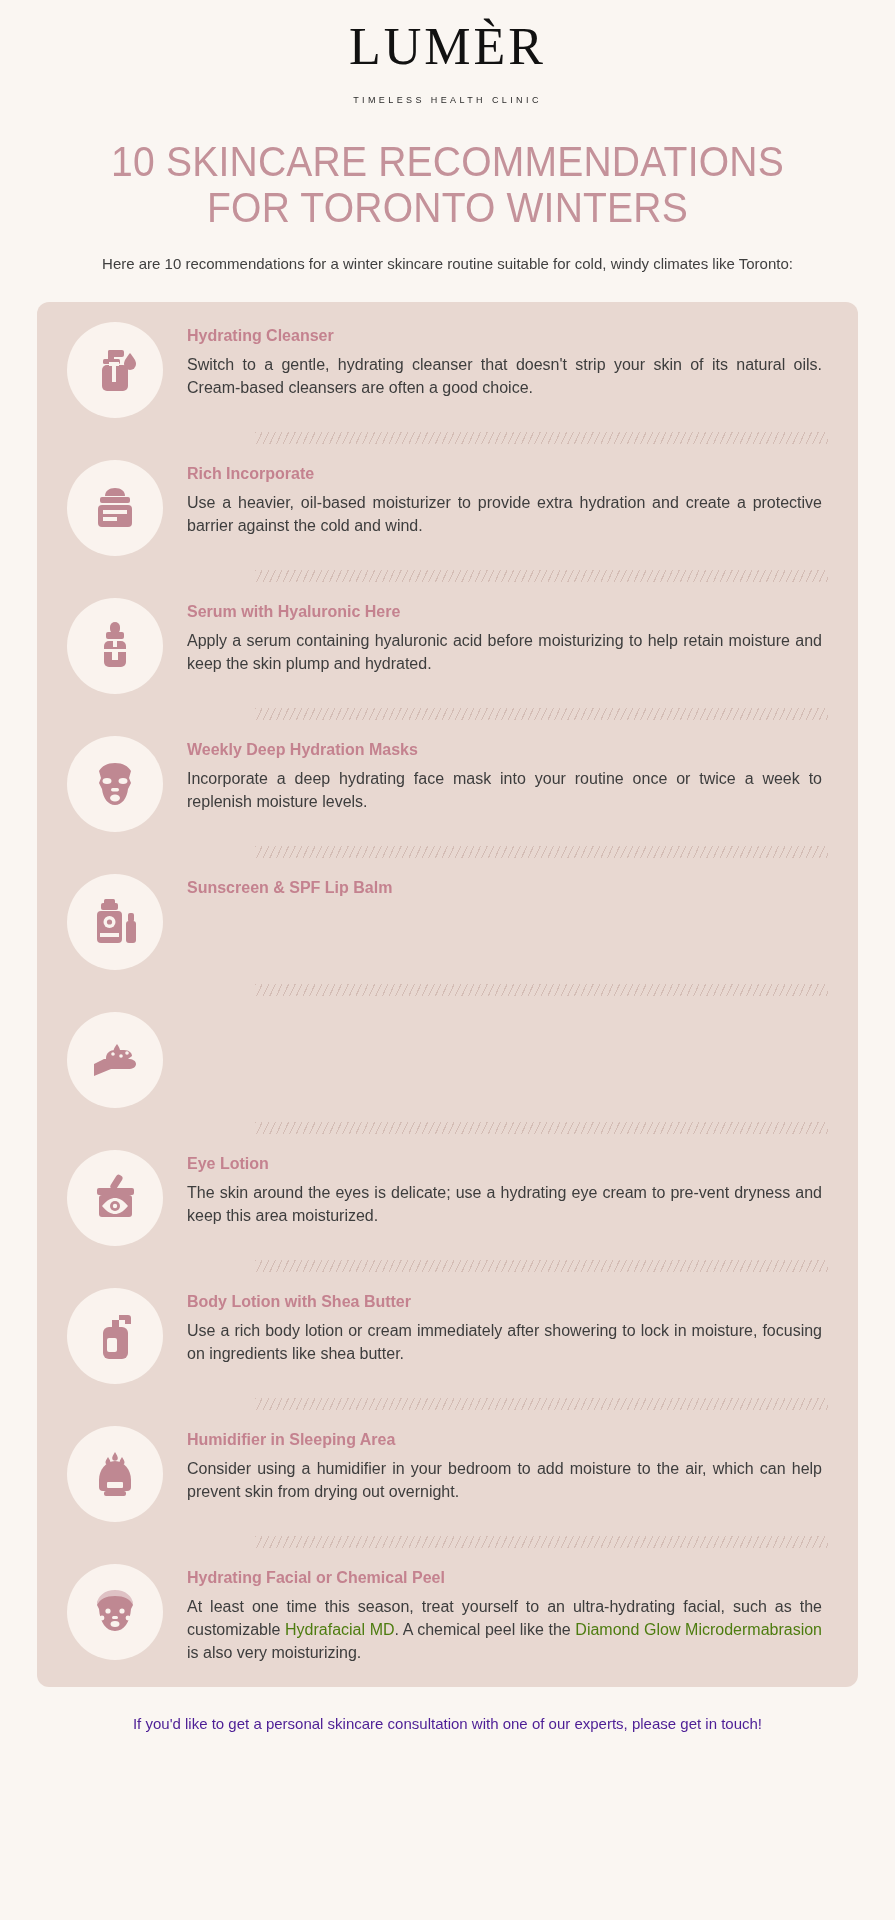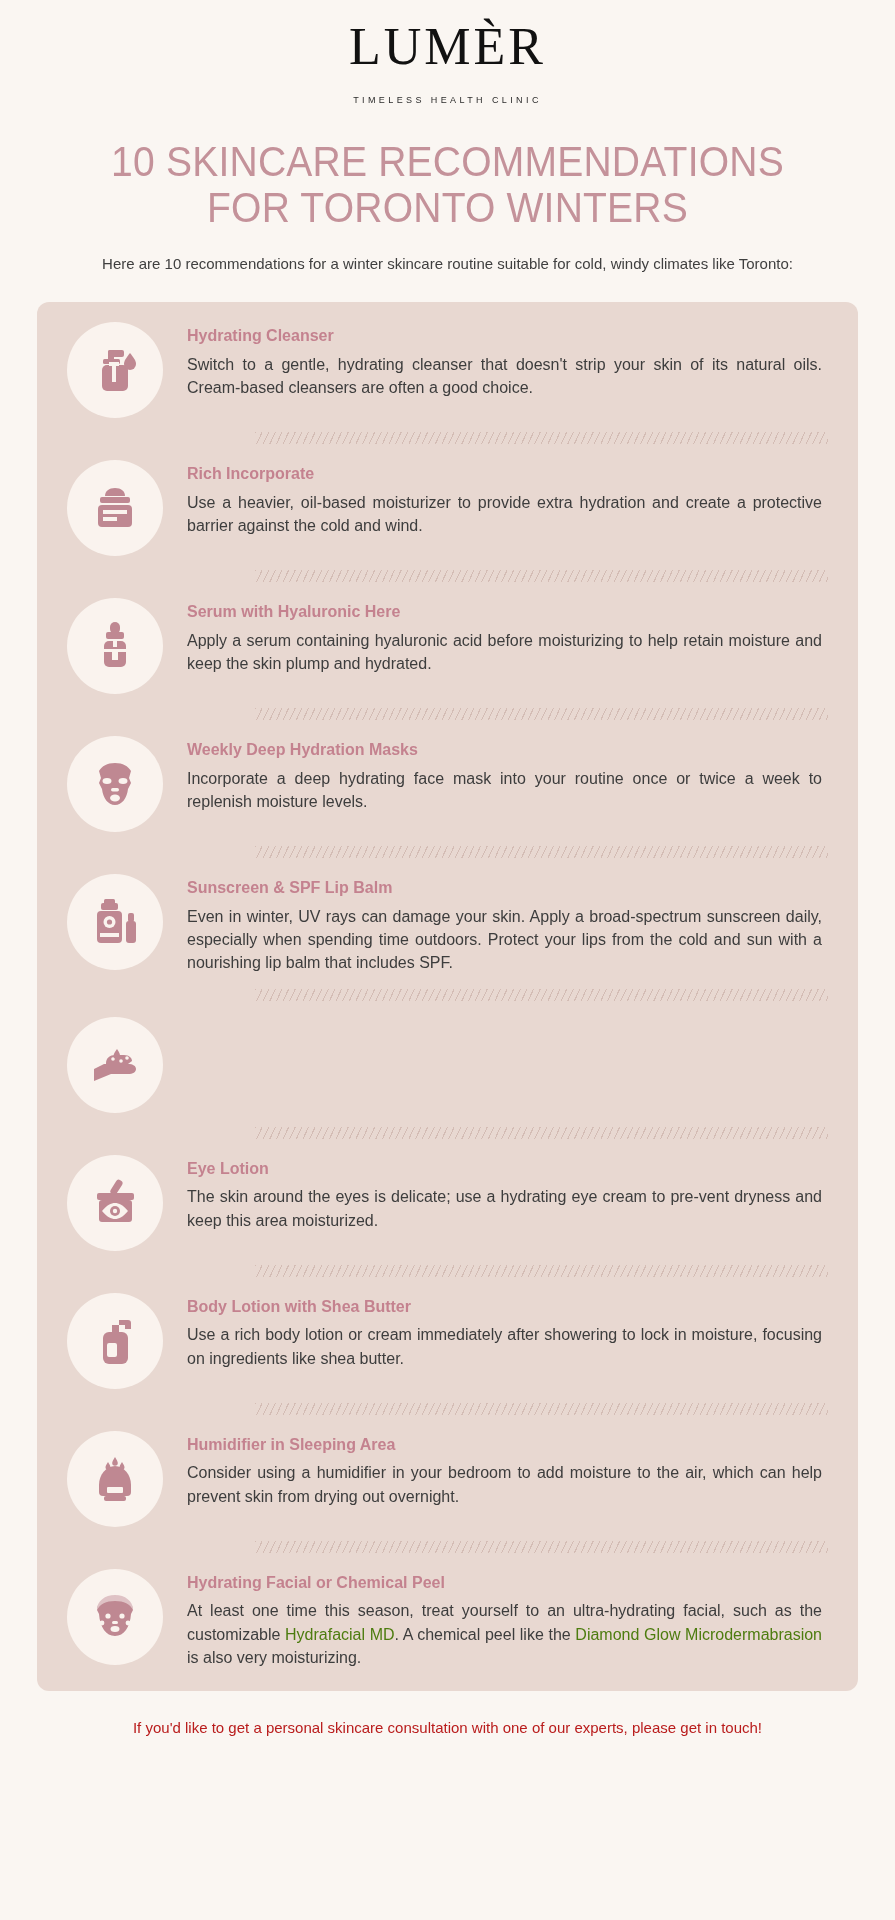--- a/index.html
+++ b/index.html
@@ -126,21 +126,21 @@
       #cdb3ab 1px,
       rgba(0,0,0,0) 1px,
       rgba(0,0,0,0) 6px
     );
     opacity: 0.75;
   }
 
   
   .footer {
     text-align: center;
-    color: #b91c1c;
+    color: #4c1d95;
     font-size: 15px;
     margin-top: 26px;
     padding: 0 30px 18px 30px;
     line-height: 1.4;
   }
 </style>
 </head>
 <body>
 
 <div class="page">
@@ -238,21 +238,20 @@
           <rect x="18" y="6" width="11" height="5" rx="1.5"></rect>
           <circle cx="23.5" cy="29" r="6" fill="#faf3ee"></circle>
           <circle cx="23.5" cy="29" r="2.6" fill="#bf8892"></circle>
           <rect x="14" y="40" width="19" height="4" fill="#faf3ee"></rect>
           <rect x="40" y="28" width="10" height="22" rx="3"></rect>
           <rect x="42" y="20" width="6" height="9" rx="2"></rect>
         </svg>
       </div>
       <div class="item-text">
         <div class="item-title">Sunscreen &amp; SPF Lip Balm</div>
-        <div class="item-body">Even in winter, UV rays can damage your skin. Apply a broad-spectrum sunscreen daily, especially when spending time outdoors. Protect your lips from the cold and sun with a nourishing lip balm that includes SPF.</div>
       </div>
     </div>
     <div class="divider"></div>
 
     <div class="item">
       <div class="badge">
         <svg width="58" height="58" viewBox="0 0 58 58" fill="#bf8892">
           <path d="M8 33 l10 -5 h24 c5 0 8 2 8 5 s-3 5 -8 5 h-17 l-17 7 z"></path>
           <path d="M20 27 c0 -5 4 -8 9 -8 h9 c5 0 8 3 8 6 l-4 3 h-22 z"></path>
           <circle cx="27" cy="23" r="1.8" fill="#faf3ee"></circle>

